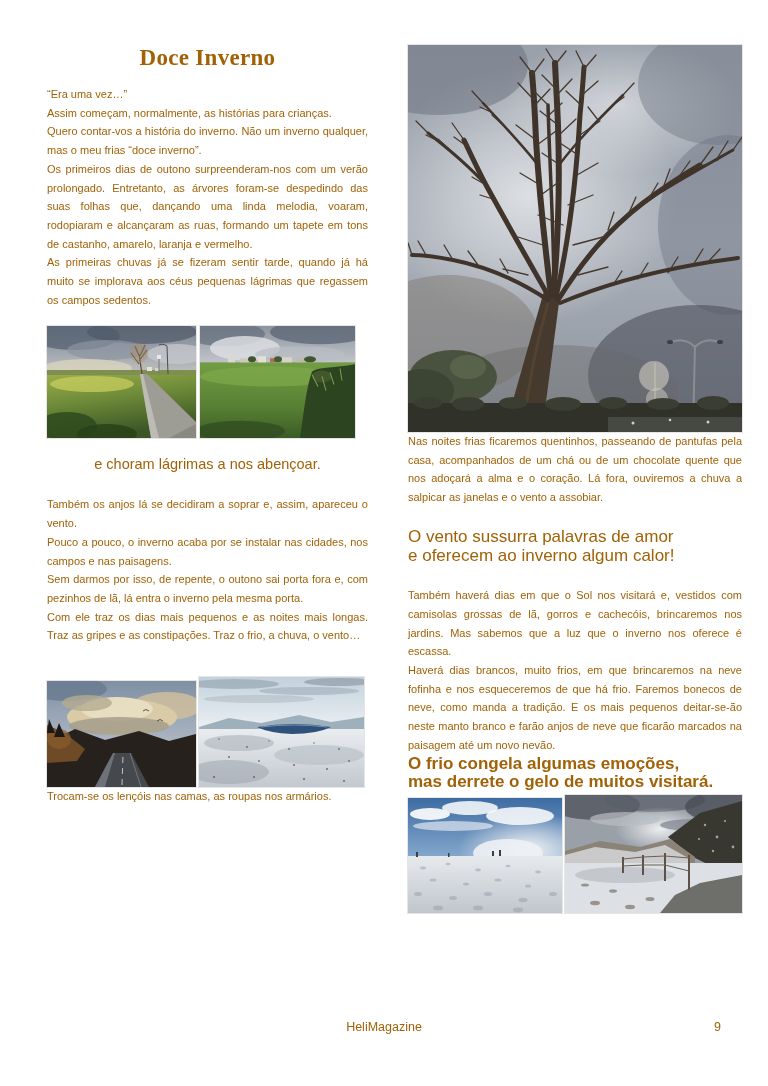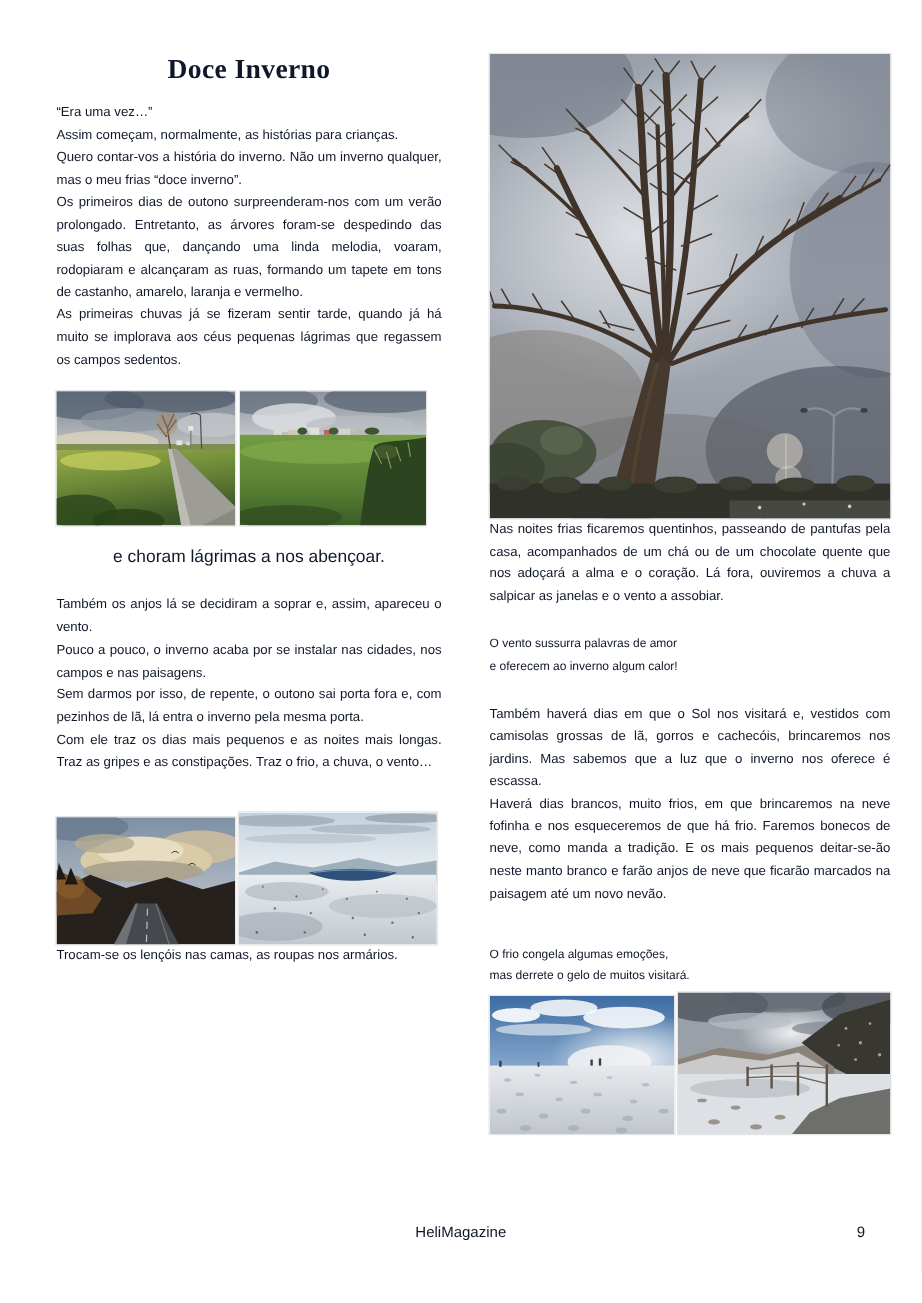--- a/index.html
+++ b/index.html
@@ -1,38 +1,38 @@
 <!DOCTYPE html>
 <html lang="pt"><head>
 <meta charset="utf-8">
 <style>
   html,body{margin:0;padding:0;background:#e8e8e8;}
   .page{
     position:relative;width:768px;height:1086px;margin:0 auto;
     background:#ffffff;overflow:hidden;
-    font-family:"Liberation Sans",sans-serif;color:#0f172a;
+    font-family:"Liberation Sans",sans-serif;color:#a16207;
   }
   .col{position:absolute;top:45px;}
   .col.left{left:47px;width:321px;}
   .col.right{left:408px;width:334px;}
   .title{
     margin:0;font-family:"Liberation Serif","DejaVu Serif",serif;
     font-weight:700;font-size:23px;line-height:26px;text-align:center;
     letter-spacing:.3px;
   }
   p.jp{
     margin:0;font-size:11px;line-height:18.7px;text-align:justify;
     text-justify:inter-word;
   }
   .tb1{margin-top:14px;}
   .tb2{margin-top:20px;}
   .tb3{margin-top:21px;}
   .caption{margin-top:16px;text-align:center;font-size:14.5px;line-height:21px;}
-  .poem{margin-top:21px;font-size:10px;line-height:18.7px;}
-  .poem.second{margin-top:32px;}
+  .poem{margin-top:21px;font-size:17px;line-height:18.7px;}
+  .poem.second{margin-top:0;font-weight:bold;}
   .photo-row{display:flex;}
   .pr1{margin-top:17px;gap:4px;}
   .pr2{margin-top:32px;gap:3px;align-items:flex-end;}
   .pr3{margin-top:3px;gap:3px;align-items:flex-end;}
   .photo{position:relative;overflow:hidden;outline:1px solid rgba(0,0,0,.10);}
   .photo svg{display:block;width:100%;height:100%;}
   .ph1{width:149px;height:112px;}
   .ph2{width:155px;height:112px;}
   .ph3{width:149px;height:106px;}
   .ph4{width:165px;height:110px;}

